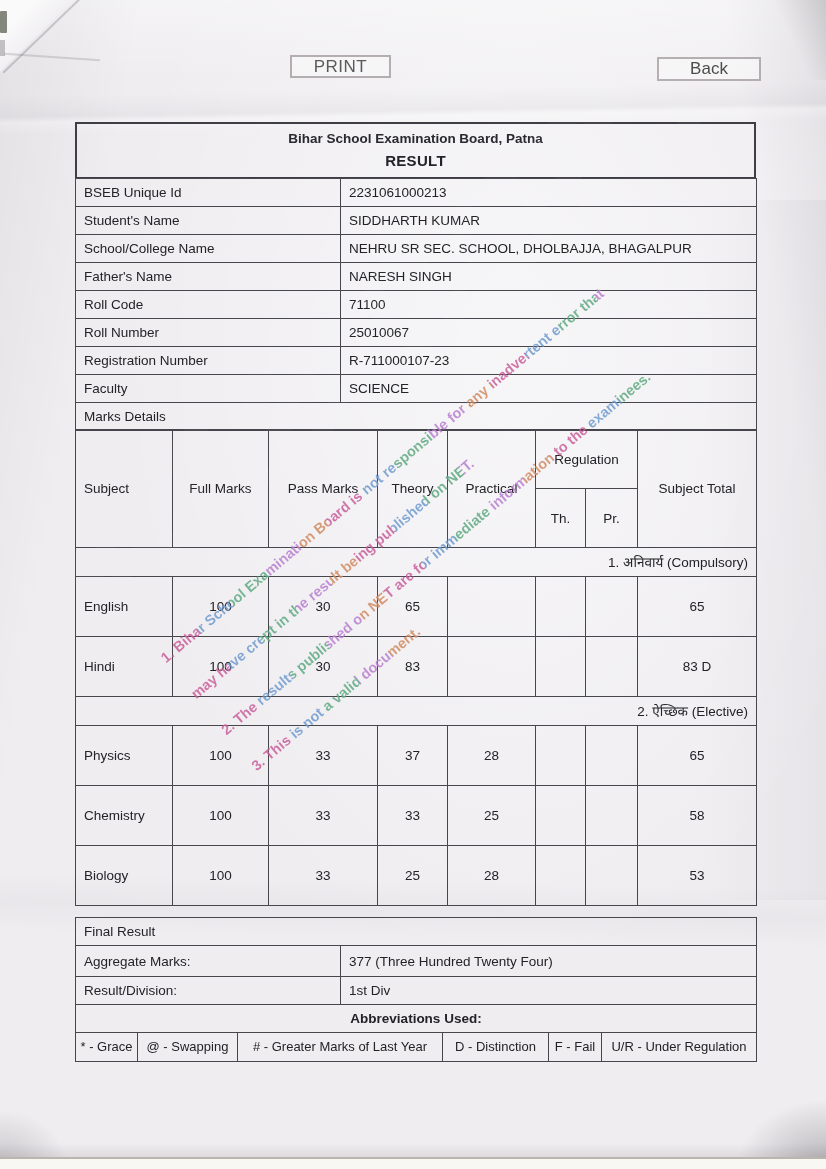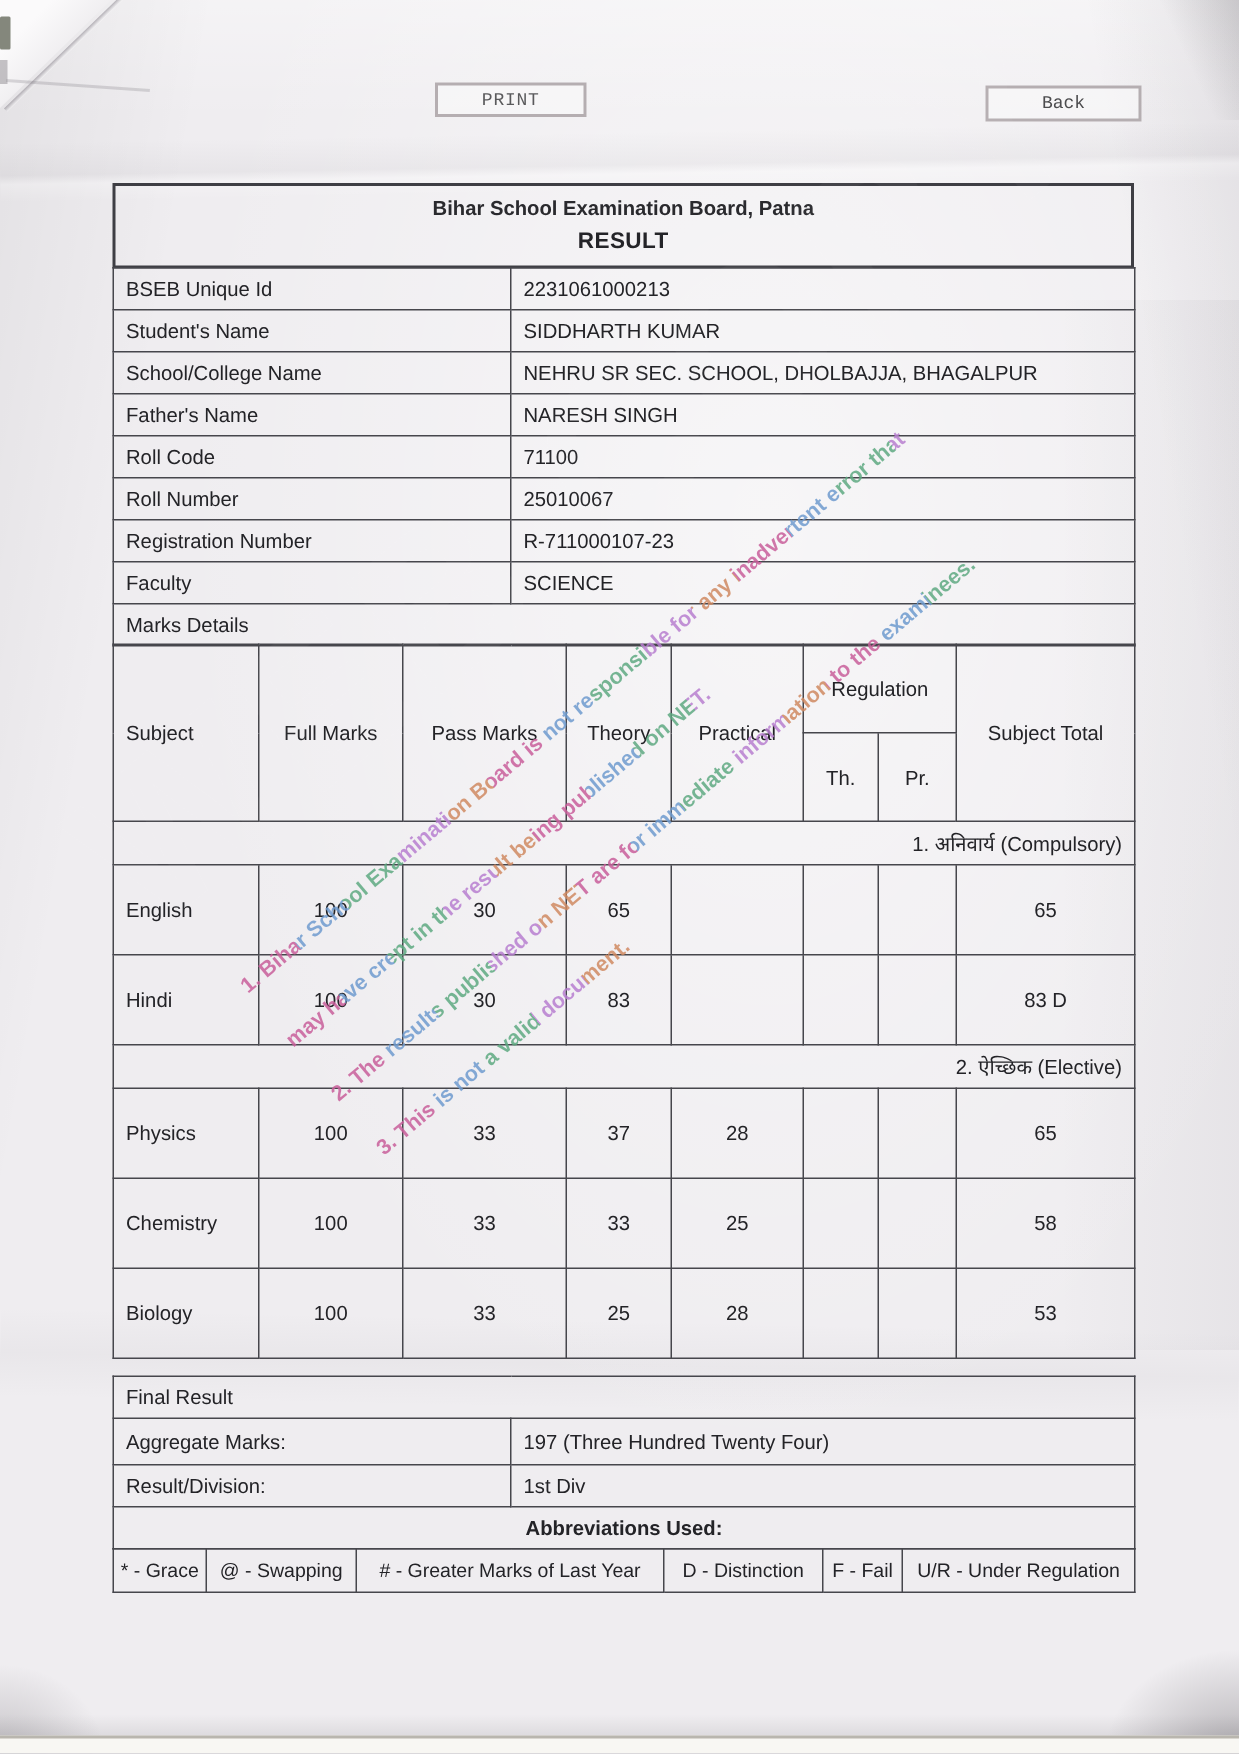--- a/index.html
+++ b/index.html
@@ -29,21 +29,21 @@
   .edge-mark1{position:absolute;left:0;top:11px;width:7px;height:22px;background:#5c6052;opacity:.75;border-radius:1px;}
   .edge-mark2{position:absolute;left:0;top:40px;width:5px;height:16px;background:#8d8a90;opacity:.5;}
   .bottom-strip{position:absolute;left:0;bottom:0;width:826px;height:10px;background:#f8f7f3;border-top:2px solid #b9b6ae;}
   .corner-br{position:absolute;right:0;bottom:0;width:90px;height:70px;background:radial-gradient(ellipse at 100% 100%,rgba(70,66,72,0.35),rgba(0,0,0,0) 70%);}
   .corner-bl{position:absolute;left:0;bottom:0;width:70px;height:60px;background:radial-gradient(ellipse at 0% 100%,rgba(70,66,72,0.25),rgba(0,0,0,0) 70%);}
   .corner-tr{position:absolute;right:0;top:0;width:60px;height:80px;background:linear-gradient(245deg,rgba(70,66,72,0.18),rgba(0,0,0,0) 55%);}
 
   
   .btn{position:absolute;box-sizing:border-box;display:flex;align-items:center;justify-content:center;
     border:2px solid #b5aeb1;border-radius:0;background:rgba(250,249,250,0.55);
-    color:#5a5a5c;font-size:12px;font-family:Liberation Mono, monospace;cursor:pointer;}
+    color:#5a5a5c;font-size:17px;font-family:Liberation Sans, sans-serif;cursor:pointer;}
   .btn-print{left:290px;top:55px;width:101px;height:23px;letter-spacing:.5px;}
   .btn-back{left:657px;top:57px;width:104px;height:24px;color:#4c4c4e;}
 
   
   .doc{position:absolute;left:75px;top:122px;width:681px;z-index:2;}
   .doc table{border-collapse:collapse;table-layout:fixed;width:681px;}
   .doc td{border:1.5px solid #46464c;padding:0 8px;font-size:13.5px;color:#232327;
     height:27px;overflow:hidden;white-space:nowrap;}
   .doc-header{box-sizing:border-box;border:2px solid #3e3e44;text-align:center;padding:7px 4px 8px;}
   .org{font-size:13.5px;font-weight:bold;color:#2a2a2e;}
@@ -244,21 +244,21 @@
       <colgroup>
           <col style="width:265px">
           <col style="width:416px">
         </colgroup>
       <tbody>
           <tr>
             <td class="full-row" colspan="2">Final Result</td>
           </tr>
       <tr style="height:31px;">
         <td class="lbl">Aggregate Marks:</td>
-        <td class="val">197 (Three Hundred Twenty Four)</td>
+        <td class="val">377 (Three Hundred Twenty Four)</td>
       </tr>
       <tr>
         <td class="lbl">Result/Division:</td>
         <td class="val">1st Div</td>
       </tr>
       <tr>
             <td class="abbr-title" colspan="2"><span>Abbreviations Used:</span></td>
           </tr>
     </tbody>
       </table>

